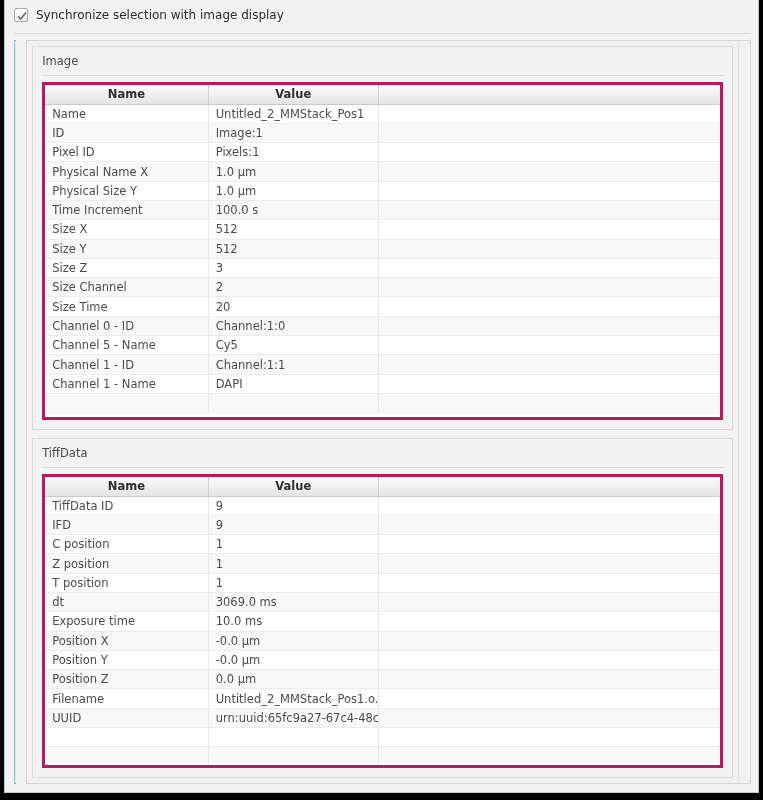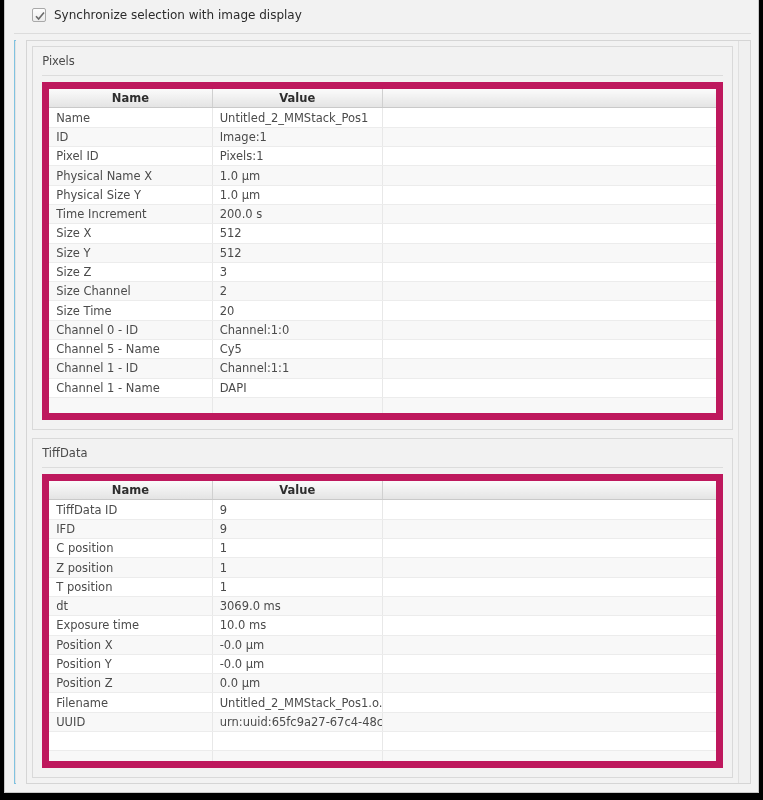--- a/index.html
+++ b/index.html
@@ -17,21 +17,21 @@
     background: #f2f2f2;
     border: 1px solid #c8c8c8;
     border-top: none;
   }
 
   
   #sync-row {
     position: absolute; left: 0; top: 0;
     width: 100%; height: 30px;
     display: flex; align-items: center;
-    padding-left: 27px;
+    padding-left: 9px;
   }
   .chk {
     width: 14px; height: 14px;
     background: linear-gradient(#fdfdfd, #ececec);
     border: 1px solid #a9a9a9;
     border-radius: 2px;
     position: relative;
     flex: 0 0 auto;
   }
   .chk svg { position: absolute; left: 1px; top: 1px; }
@@ -115,21 +115,21 @@
   #panel-image { height: 384px; flex: 0 0 384px; }
   #panel-tiff  { flex: 1 1 auto; }
   .panel-title {
     font-size: 11.5px; color: #4a4a4a;
     padding: 7px 0 7px 9px;
   }
   .panel-sep { height: 1px; background: #dcdcdc; margin: 0 9px 6px 9px; }
   .tbl-wrap {
     margin: 0 9px 9px 9px;
     background: #fff;
-    border: 7px solid #be185d;
+    border: 3px solid #be185d;
     overflow: hidden;
     flex: 1 1 auto;
   }
   table.kv { width: 100%; border-collapse: collapse; table-layout: fixed; }
   table.kv col.c1 { width: 163px; }
   table.kv col.c2 { width: 170px; }
   table.kv col.c3 { width: auto; }
   table.kv th {
     background: linear-gradient(#fbfbfb, #e4e4e4);
     border-right: 1px solid #d0d0d0;
@@ -179,21 +179,21 @@
         <div class="arrow up">▲</div>
 
         <div class="arrow dn">▼</div>
       </div>
     </div>
 
     <div id="right">
       <div id="right-inner">
 
         <div class="panel" id="panel-image">
-          <div class="panel-title">Pixels</div>
+          <div class="panel-title">Image</div>
           <div class="panel-sep"></div>
           <div class="tbl-wrap">
             <table class="kv" id="tbl-image">
               <colgroup>
                   <col class="c1">
                   <col class="c2">
                   <col class="c3">
                 </colgroup>
               <thead>
                   <tr>
@@ -223,21 +223,21 @@
                     <td>1.0 µm</td>
                     <td></td>
                   </tr>
                   <tr class="">
                     <td>Physical Size Y</td>
                     <td>1.0 µm</td>
                     <td></td>
                   </tr>
                   <tr class="">
                     <td>Time Increment</td>
-                    <td>200.0 s</td>
+                    <td>100.0 s</td>
                     <td></td>
                   </tr>
                   <tr class="">
                     <td>Size X</td>
                     <td>512</td>
                     <td></td>
                   </tr>
                   <tr class="">
                     <td>Size Y</td>
                     <td>512</td>

